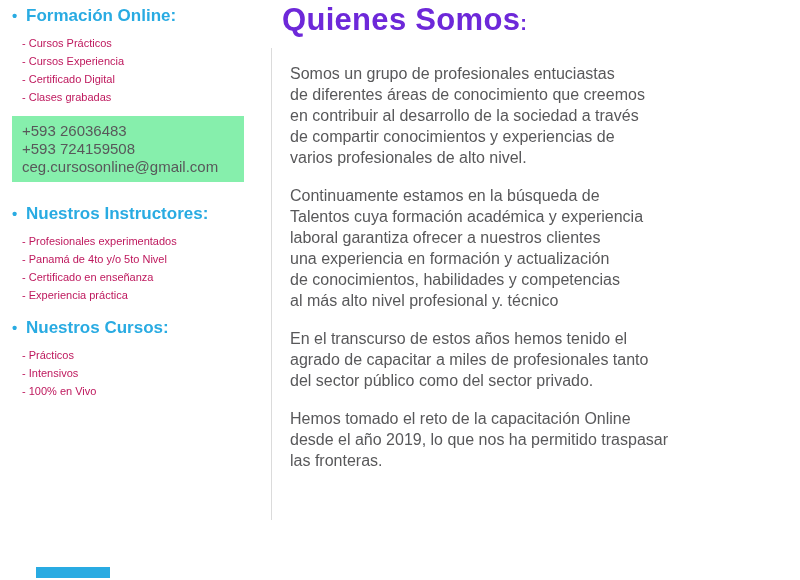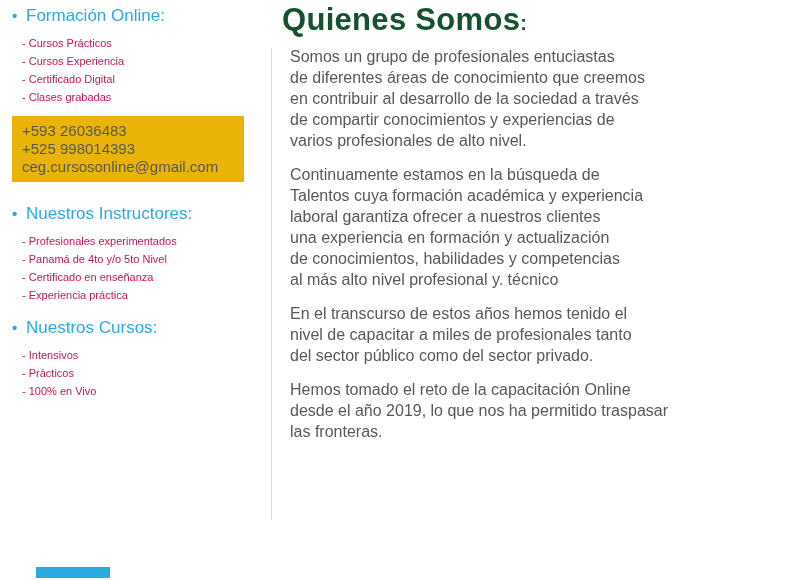--- a/index.html
+++ b/index.html
@@ -26,35 +26,35 @@
   }
   .bullet {
     width: 14px;
     flex: 0 0 14px;
     color: #29ABE2;
     font-weight: bold;
     font-size: 15px;
   }
   .sec-title {
     color: #29ABE2;
-    font-weight: normal;
+    font-weight: bold;
     font-size: 17px;
     white-space: nowrap;
   }
   .items {
     margin: 8px 0 0 10px;
     color: #be185d;
     font-size: 11px;
     line-height: 18px;
   }
   .item { white-space: nowrap; }
   .contact-box {
     margin-top: 10px;
     width: 212px;
-    background: #eab308;
+    background: #86efac;
     padding: 6px 10px;
     color: #58585A;
     font-size: 15px;
     line-height: 18px;
   }
   .sec-2 { margin-top: 22px; }
   .sec-3 { margin-top: 14px; }
 
   
   .divider {
@@ -63,40 +63,40 @@
     top: 48px;
     width: 1px;
     height: 472px;
     background: #DBDBDB;
   }
   .title {
     position: absolute;
     left: 282px;
     top: 2px;
     margin: 0;
-    color: #14532d;
+    color: #6d28d9;
     font-size: 31px;
     font-weight: bold;
     letter-spacing: 0.3px;
     white-space: nowrap;
   }
   .title .colon {
     font-size: 20px;
   }
   .body-col {
     position: absolute;
     left: 290px;
     top: 46px;
     width: 478px;
     color: #58585A;
     font-size: 16px;
     line-height: 21px;
   }
   .body-col p {
-    margin: 0 0 13px 0;
+    margin: 17px 0 13px 0;
     white-space: pre-line;
   }
 
   
   .footer-bar {
     position: absolute;
     left: 36px;
     top: 567px;
     width: 74px;
     height: 11px;
@@ -118,21 +118,21 @@
       <div class="items">
         <div class="item">- Cursos Prácticos</div>
         <div class="item">- Cursos Experiencia</div>
         <div class="item">- Certificado Digital</div>
         <div class="item">- Clases grabadas</div>
       </div>
     </div>
 
     <div class="contact-box">
       <div>+593 26036483</div>
-      <div>+525 998014393</div>
+      <div>+593 724159508</div>
       <div>ceg.cursosonline@gmail.com</div>
     </div>
 
     <div class="sec sec-2">
       <div class="sec-head">
         <span class="bullet">•</span>
         <span class="sec-title">Nuestros Instructores:</span>
       </div>
       <div class="items">
         <div class="item">- Profesionales experimentados</div>
@@ -141,22 +141,22 @@
         <div class="item">- Experiencia práctica</div>
       </div>
     </div>
 
     <div class="sec sec-3">
       <div class="sec-head">
         <span class="bullet">•</span>
         <span class="sec-title">Nuestros Cursos:</span>
       </div>
       <div class="items">
+        <div class="item">- Prácticos</div>
         <div class="item">- Intensivos</div>
-        <div class="item">- Prácticos</div>
         <div class="item">- 100% en Vivo</div>
       </div>
     </div>
 
   </div>
 
   <div class="divider"></div>
 
   <h1 class="title"><span>Quienes Somos</span><span class="colon">:</span></h1>
 
@@ -166,21 +166,21 @@
 en contribuir al desarrollo de la sociedad a través
 de compartir conocimientos y experiencias de
 varios profesionales de alto nivel.</p>
     <p>Continuamente estamos en la búsqueda de
 Talentos cuya formación académica y experiencia
 laboral garantiza ofrecer a nuestros clientes
 una experiencia en formación y actualización
 de conocimientos, habilidades y competencias
 al más alto nivel profesional y. técnico</p>
     <p>En el transcurso de estos años hemos tenido el
-nivel de capacitar a miles de profesionales tanto
+agrado de capacitar a miles de profesionales tanto
 del sector público como del sector privado.</p>
     <p>Hemos tomado el reto de la capacitación Online
 desde el año 2019, lo que nos ha permitido traspasar
 las fronteras.</p>
   </div>
 
   <div class="footer-bar"></div>
 
 </div>
 

